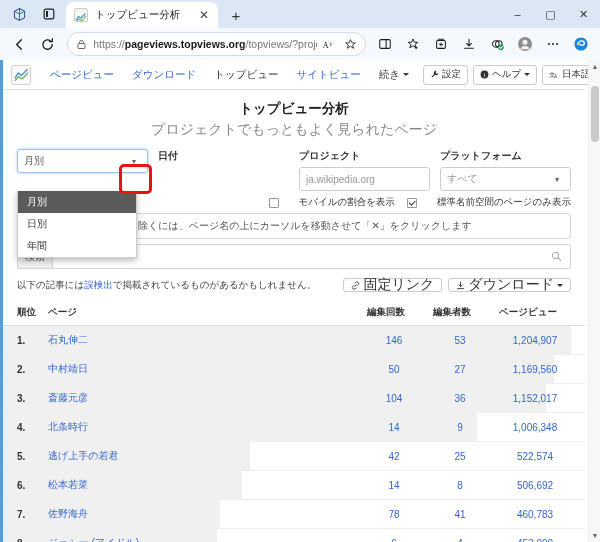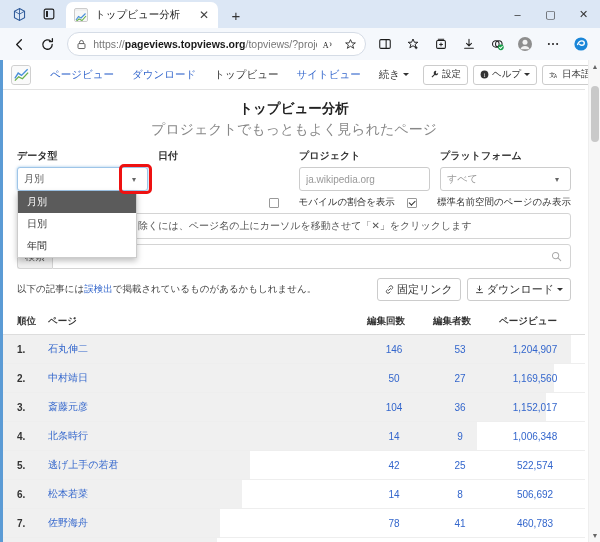--- a/index.html
+++ b/index.html
@@ -314,23 +314,23 @@
   }
 
   
   .noticerow {
     display: flex; align-items: center;
     padding: 9px 14px 0 14px;
   }
   .notice { font-size: 9.5px; color: #444; flex: 1 1 auto; }
   .notice a { color: #3366cc; text-decoration: none; }
   .obtn {
-    font-size: 11px; color: #333;
+    font-size: 14px; color: #333;
     border: 1px solid #ccc; border-radius: 3px;
-    background: #fff; height: 23px;
+    background: #fff; height: 14px;
     padding: 0 7px;
     display: flex; align-items: center;
     margin-left: 6px; white-space: nowrap;
   }
   .obtn svg { margin-right: 3px; }
 
   
   .tbl { width: 100%; border-collapse: collapse; margin-top: 10px; }
   .tbl th {
     font-size: 9.5px; font-weight: bold; color: #333;
@@ -555,21 +555,20 @@
       </div>
 
       <div class="headings">
         <div class="h-title">トップビュー分析</div>
         <div class="h-sub">プロジェクトでもっともよく見られたページ</div>
       </div>
 
       <div class="formrow">
 
         <div class="fgroup">
-          <div class="flabel">データ型</div>
           <div class="fctrl focused">
             <span class="val">月別</span>
             <span class="arrow">▾</span>
           </div>
           <div class="dropdown">
             <div class="ditem sel">月別</div>
             <div class="ditem">日別</div>
             <div class="ditem">年間</div>
           </div>
           <div class="annot" style="left:102px; top:15px; width:33px; height:30px;"></div>

